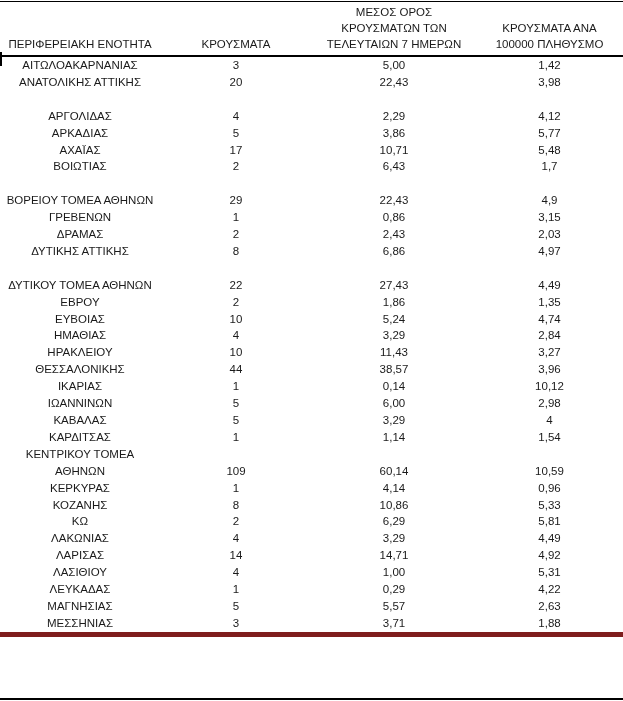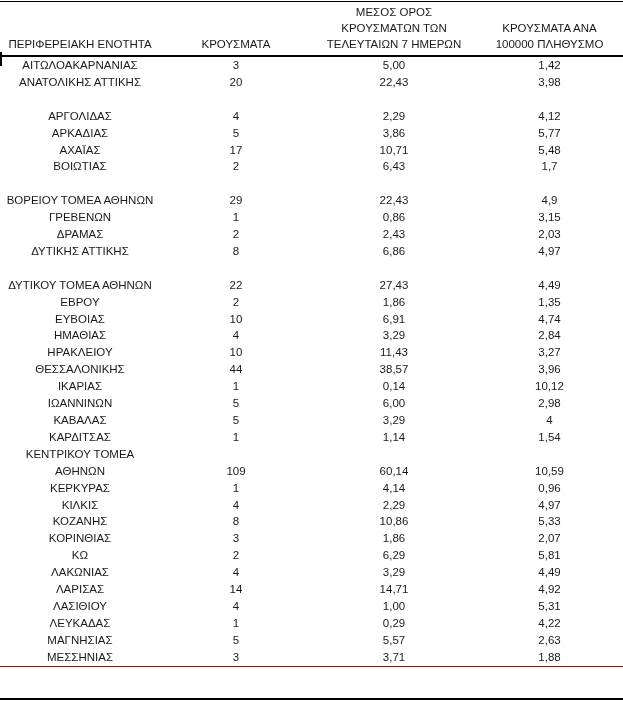--- a/index.html
+++ b/index.html
@@ -52,21 +52,21 @@
     white-space: nowrap;
     overflow: hidden;
   }
   tr.spacer td { height: 16.9px; }
   tr.wrap-row td {
     height: 33.8px;
     vertical-align: bottom;
     margin-top: 6px;
   }
   tr.wrap-row td div { line-height: 16.9px; }
-  tbody tr:last-child td { border-bottom: 1px solid #7f1d1d; }
+  tbody tr:last-child td { border-bottom: 5px solid #7f1d1d; }
 
   .left-tick {
     position: absolute;
     left: 0;
     top: 52px;
     width: 2px;
     height: 14px;
     background: #000000;
   }
   .bottom-bar {
@@ -196,21 +196,21 @@
   </tr>
         <tr>
     <td>ΕΒΡΟΥ</td>
     <td>2</td>
     <td>1,86</td>
     <td>1,35</td>
   </tr>
         <tr>
     <td>ΕΥΒΟΙΑΣ</td>
     <td>10</td>
-    <td>6,91</td>
+    <td>5,24</td>
     <td>4,74</td>
   </tr>
         <tr>
     <td>ΗΜΑΘΙΑΣ</td>
     <td>4</td>
     <td>3,29</td>
     <td>2,84</td>
   </tr>
         <tr>
     <td>ΗΡΑΚΛΕΙΟΥ</td>
@@ -257,38 +257,26 @@
     <td>60,14</td>
     <td>10,59</td>
   </tr>
         <tr>
     <td>ΚΕΡΚΥΡΑΣ</td>
     <td>1</td>
     <td>4,14</td>
     <td>0,96</td>
   </tr>
         <tr>
-    <td>ΚΙΛΚΙΣ</td>
-    <td>4</td>
-    <td>2,29</td>
-    <td>4,97</td>
-  </tr>
-        <tr>
     <td>ΚΟΖΑΝΗΣ</td>
     <td>8</td>
     <td>10,86</td>
     <td>5,33</td>
   </tr>
         <tr>
-    <td>ΚΟΡΙΝΘΙΑΣ</td>
-    <td>3</td>
-    <td>1,86</td>
-    <td>2,07</td>
-  </tr>
-        <tr>
     <td>ΚΩ</td>
     <td>2</td>
     <td>6,29</td>
     <td>5,81</td>
   </tr>
         <tr>
     <td>ΛΑΚΩΝΙΑΣ</td>
     <td>4</td>
     <td>3,29</td>
     <td>4,49</td>

